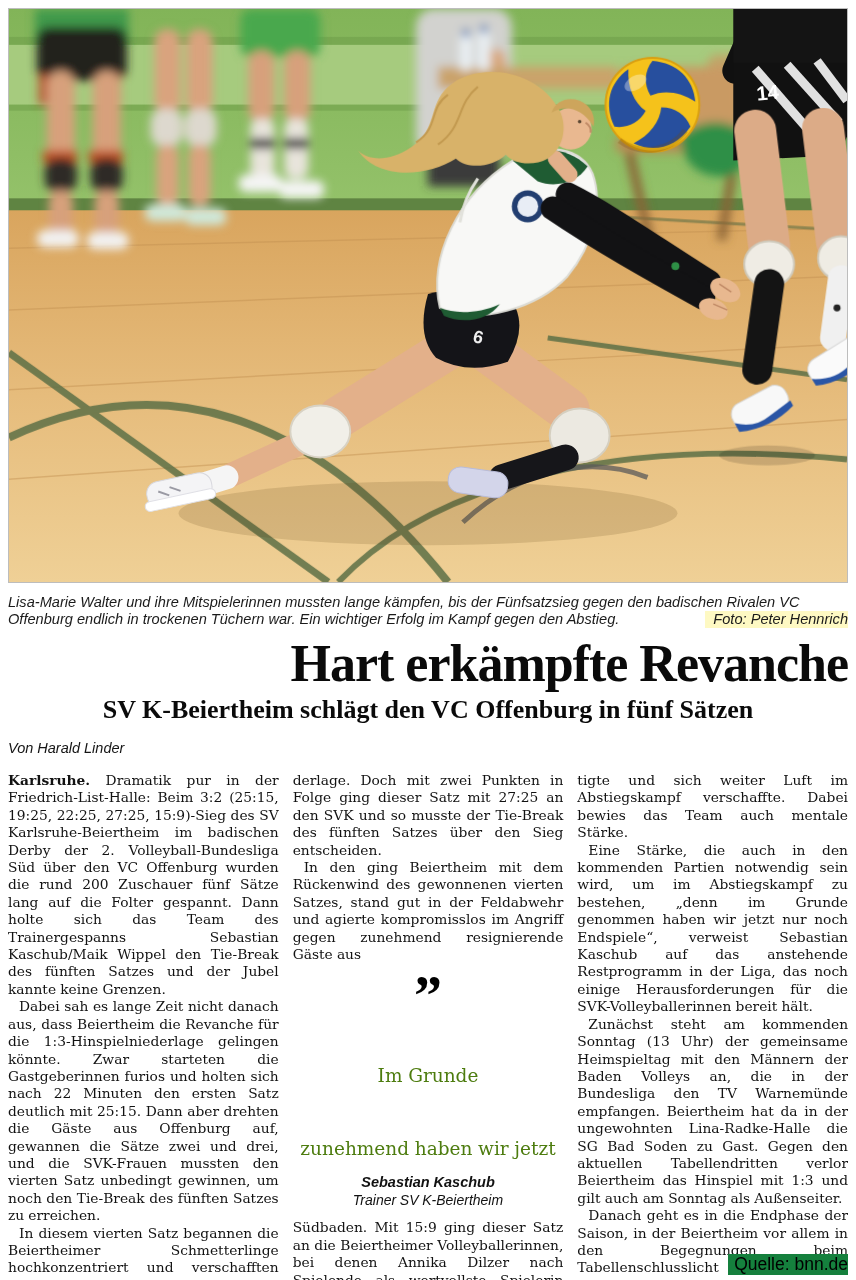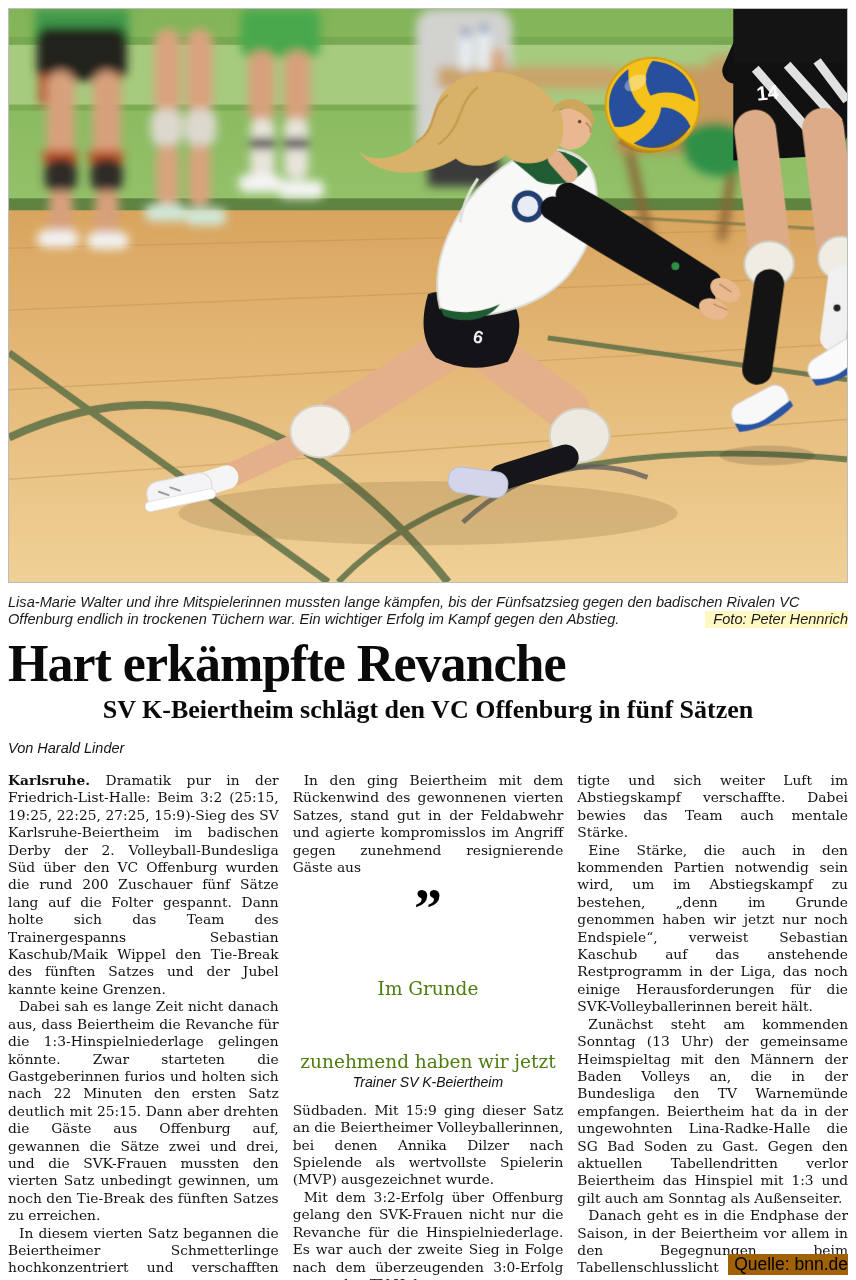--- a/index.html
+++ b/index.html
@@ -10,21 +10,21 @@
 
   .photo-frame { width: 840px; height: 575px; border: 1px solid #bdbdbd; background: #9cc473; overflow: hidden; }
   .photo-frame svg { display: block; width: 100%; height: 100%; }
 
   .caption { position: relative; margin-top: 11px; font-family: "Liberation Sans", sans-serif;
              font-style: italic; font-size: 14.6px; line-height: 17px; color: #1b1b1b;
              padding-right: 0; }
   .caption .cap-text { display: inline; }
   .caption .credit { position: absolute; right: 0; bottom: 0; background: #fef9c3; padding-left: 8px; }
 
-  .headline { margin: 10px 0 0; text-align: left; font-family: "Liberation Serif", serif;
+  .headline { margin: 10px 0 0; text-align: right; font-family: "Liberation Serif", serif;
               font-weight: bold; font-size: 52px; line-height: 52px; letter-spacing: -1px; color: #0a0a0a; }
   .subhead  { margin: 6px 0 0; text-align: center; font-family: "Liberation Serif", serif;
               font-weight: bold; font-size: 26px; line-height: 28px; color: #0a0a0a; }
 
   .byline { margin: 16px 0 16px; font-family: "Liberation Sans", sans-serif; font-style: italic;
             font-size: 14.5px; color: #151515; }
 
   .columns { display: flex; gap: 14px; margin-top: 13px; height: 510px; overflow: hidden; }
   .col { flex: 1 1 0; font-size: 13.8px; line-height: 17.4px; text-align: justify;
          hyphens: auto; -webkit-hyphens: auto; word-spacing: -0.2px; color: #121212; }
@@ -35,21 +35,21 @@
   .pullquote { text-align: center; margin: 16px 0 10px; }
   .pq-mark { display: block; font-family: "Liberation Serif", serif; font-weight: bold;
              font-size: 56px; line-height: 34px; height: 36px; color: #000; }
   .pq-line { display: block; font-size: 18.5px; line-height: 25px; color: #4d7c0f; margin-top: 48px; }
   .pq-author { display: block; margin-top: 13px; font-family: "Liberation Sans", sans-serif;
                font-weight: bold; font-style: italic; font-size: 14.5px; }
   .pq-role { display: block; font-family: "Liberation Sans", sans-serif; font-style: italic;
              font-size: 14px; }
 
   .source { position: absolute; right: 8px; bottom: 5px; font-family: "Liberation Sans", sans-serif;
-            font-size: 17.5px; color: #000; background: #a16207; padding-left: 6px; }
+            font-size: 17.5px; color: #000; background: #15803d; padding-left: 6px; }
 </style>
 </head>
 <body>
 
 <div class="page">
 
   <div class="photo-frame">
     <svg viewBox="0 0 840 575" preserveAspectRatio="none">
       <defs>
         <linearGradient id="wallG" x1="0" y1="0" x2="0" y2="1">
@@ -253,26 +253,28 @@
 
   <div class="columns">
 
     <div class="col">
       <p><b class="lead-loc">Karlsruhe.</b> <span>Dramatik pur in der Friedrich-List-Halle: Beim 3:2 (25:15, 19:25, 22:25, 27:25, 15:9)-Sieg des SV Karlsruhe-Beiertheim im badischen Derby der 2. Volleyball-Bundesliga Süd über den VC Offenburg wurden die rund 200 Zuschauer fünf Sätze lang auf die Folter gespannt. Dann holte sich das Team des Trainergespanns Sebastian Kaschub/Maik Wippel den Tie-Break des fünften Satzes und der Jubel kannte keine Grenzen.</span></p>
       <p class="indent">Dabei sah es lange Zeit nicht danach aus, dass Beiertheim die Revanche für die 1:3-Hinspielniederlage gelingen könnte. Zwar starteten die Gastgeberinnen furios und holten sich nach 22 Minuten den ersten Satz deutlich mit 25:15. Dann aber drehten die Gäste aus Offenburg auf, gewannen die Sätze zwei und drei, und die SVK-Frauen mussten den vierten Satz unbedingt gewinnen, um noch den Tie-Break des fünften Satzes zu erreichen.</p>
       <p class="indent">In diesem vierten Satz begannen die Beiertheimer Schmetterlinge hochkonzentriert und verschafften sich eine komfortable Sieben-Punkte-Führung. Doch Offenburg kam mit einer Aufschlagserie durch Hannah Haas wieder heran. Und beim Stand von 25:25 drohte Beiertheim sogar der Satzverlust und eine Heimnie-</p>
     </div>
 
     <div class="col">
+      <p>derlage. Doch mit zwei Punkten in Folge ging dieser Satz mit 27:25 an den SVK und so musste der Tie-Break des fünften Satzes über den Sieg entscheiden.</p>
       <p class="indent">In den ging Beiertheim mit dem Rückenwind des gewonnenen vierten Satzes, stand gut in der Feldabwehr und agierte kompromisslos im Angriff gegen zunehmend resignierende Gäste aus</p>
 
       <div class="pullquote">
         <span class="pq-mark">”</span>
         <span class="pq-line">Im Grunde</span>
         <span class="pq-line">zunehmend haben wir jetzt</span>
+        <span class="pq-author">Sebastian Kaschub</span>
         <span class="pq-role">Trainer SV K-Beiertheim</span>
       </div>
 
       <p>Südbaden. Mit 15:9 ging dieser Satz an die Beiertheimer Volleyballerinnen, bei denen Annika Dilzer nach Spielende als wertvollste Spielerin (MVP) ausgezeichnet wurde.</p>
       <p class="indent">Mit dem 3:2-Erfolg über Offenburg gelang den SVK-Frauen nicht nur die Revanche für die Hinspielniederlage. Es war auch der zweite Sieg in Folge nach dem überzeugenden 3:0-Erfolg gegen den TV Holz.</p>
 
     </div>
 
     <div class="col">
       <p>tigte und sich weiter Luft im Abstiegskampf verschaffte. Dabei bewies das Team auch mentale Stärke.</p>

